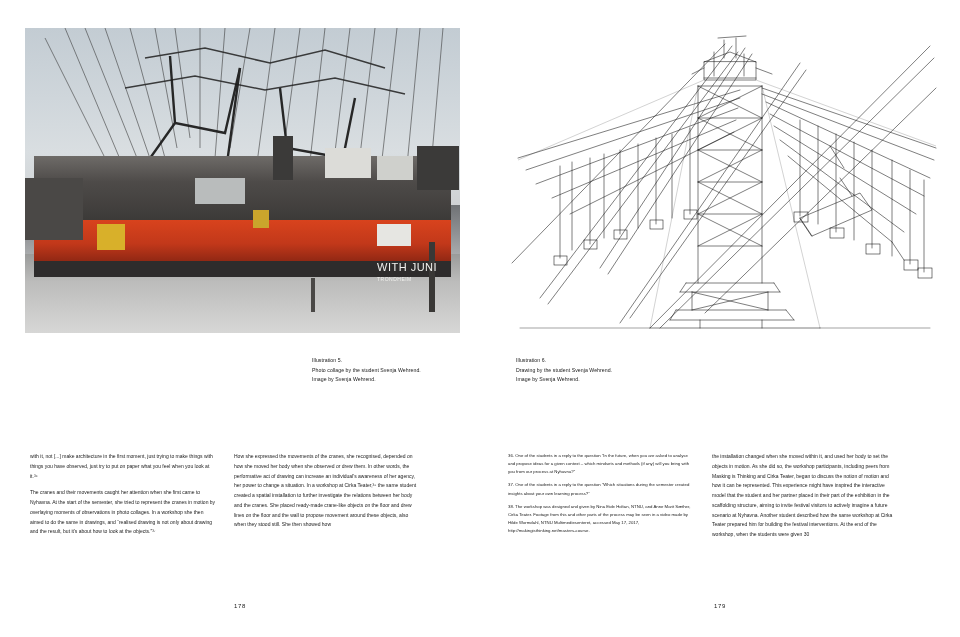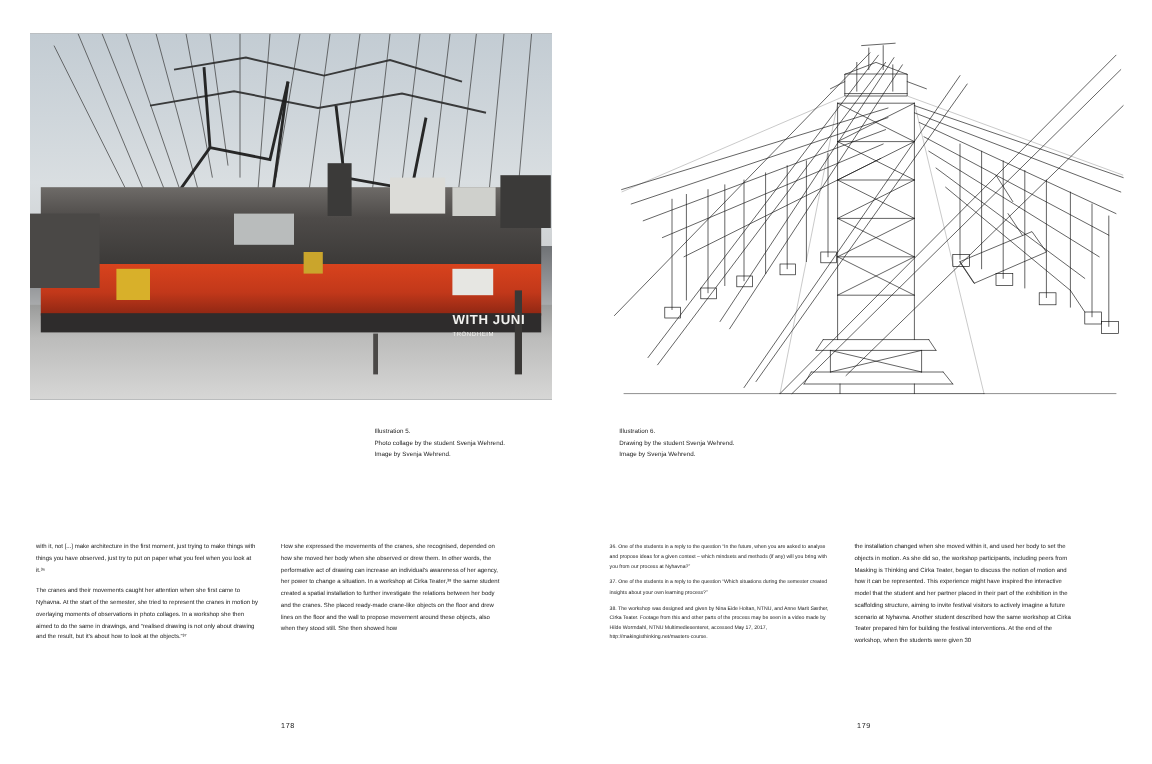--- a/index.html
+++ b/index.html
@@ -207,21 +207,21 @@
       <div class="deck-dark" style="left:392px;top:118px;width:42px;height:44px;"></div>
       <div class="deck-dark" style="left:248px;top:108px;width:20px;height:44px;"></div>
       <div class="deck-block" style="left:170px;top:150px;width:50px;height:26px;background:#b9bcbc;"></div>
       <div class="yellow-box" style="left:72px;top:196px;width:28px;height:26px;"></div>
       <div class="yellow-box" style="left:228px;top:182px;width:16px;height:18px;background:#caa52c;"></div>
       <div class="deck-block" style="left:352px;top:196px;width:34px;height:22px;background:#e6e6e2;"></div>
       <div class="deck-dark" style="left:0px;top:150px;width:58px;height:62px;background:#4a4846;"></div>
       <div class="deck-dark" style="left:404px;top:214px;width:6px;height:70px;background:#3a3836;"></div>
       <div class="deck-dark" style="left:286px;top:250px;width:4px;height:34px;background:#4a4846;"></div>
 
-      <span class="photo-text" style="left:352px;top:233px;font-size:11px;font-weight:bold;text-align:center;">WITH JUNI</span>
+      <span class="photo-text" style="left:352px;top:233px;font-size:11px;font-weight:normal;text-align:center;">WITH JUNI</span>
       <span class="photo-text" style="left:352px;top:248px;font-size:5px;">TRONDHEIM</span>
     </div>
 
     <div class="caption" style="left:312px;top:356px;">
       <span class="cap-line">Illustration 5.</span>
       <span class="cap-line">Photo collage by the student Svenja Wehrend.</span>
       <span class="cap-line">Image by Svenja Wehrend.</span>
     </div>
 
     <div class="columns" style="left:30px;">

